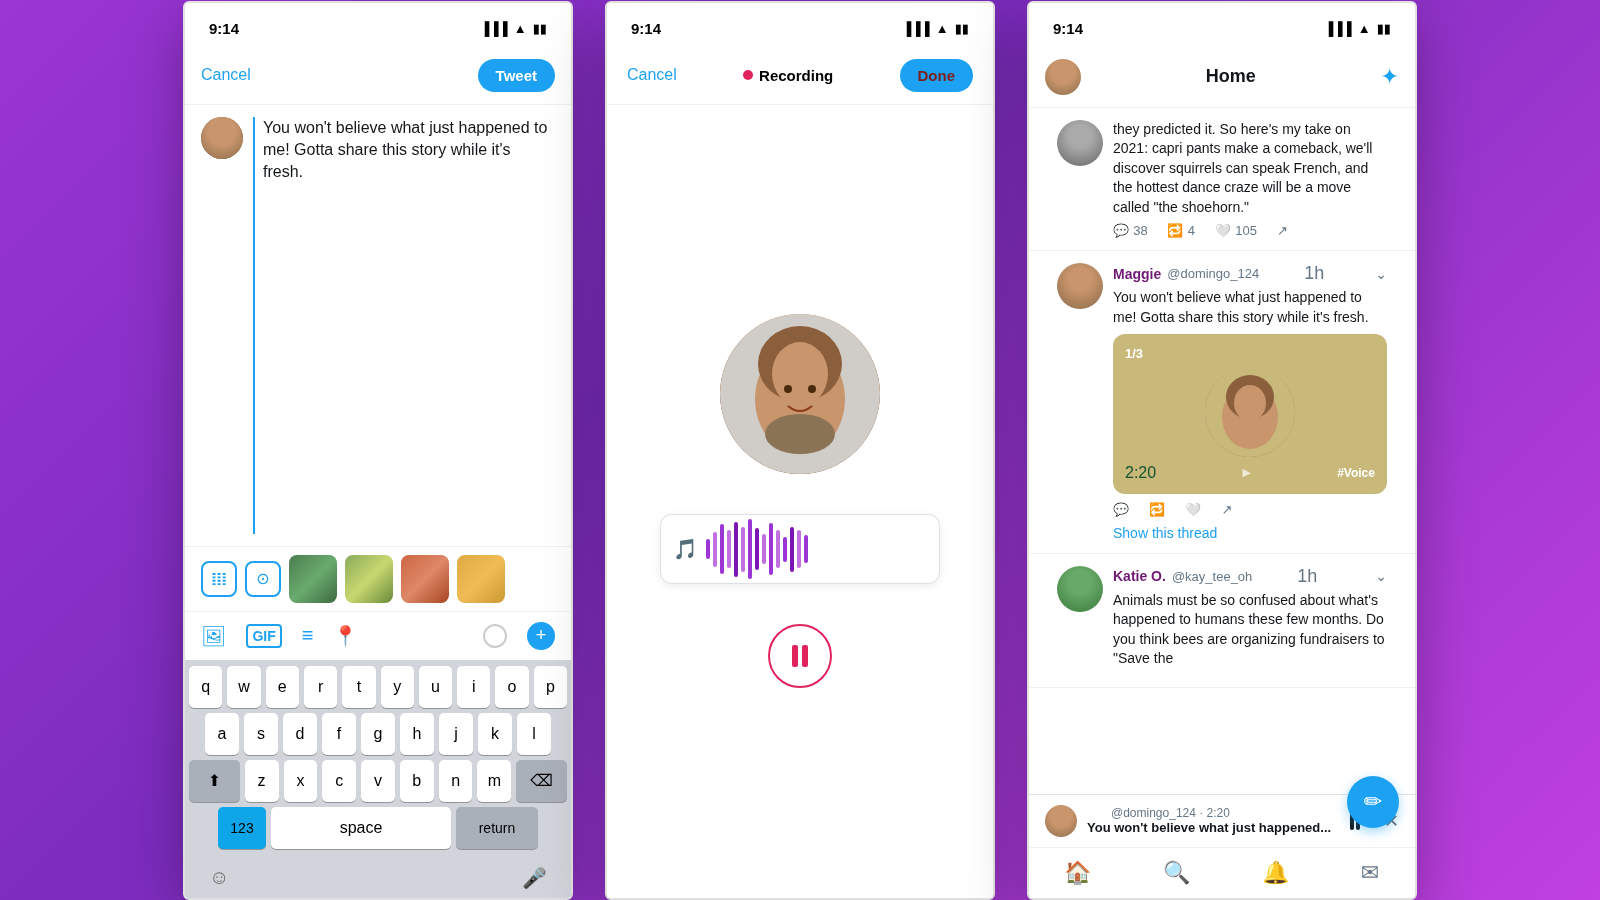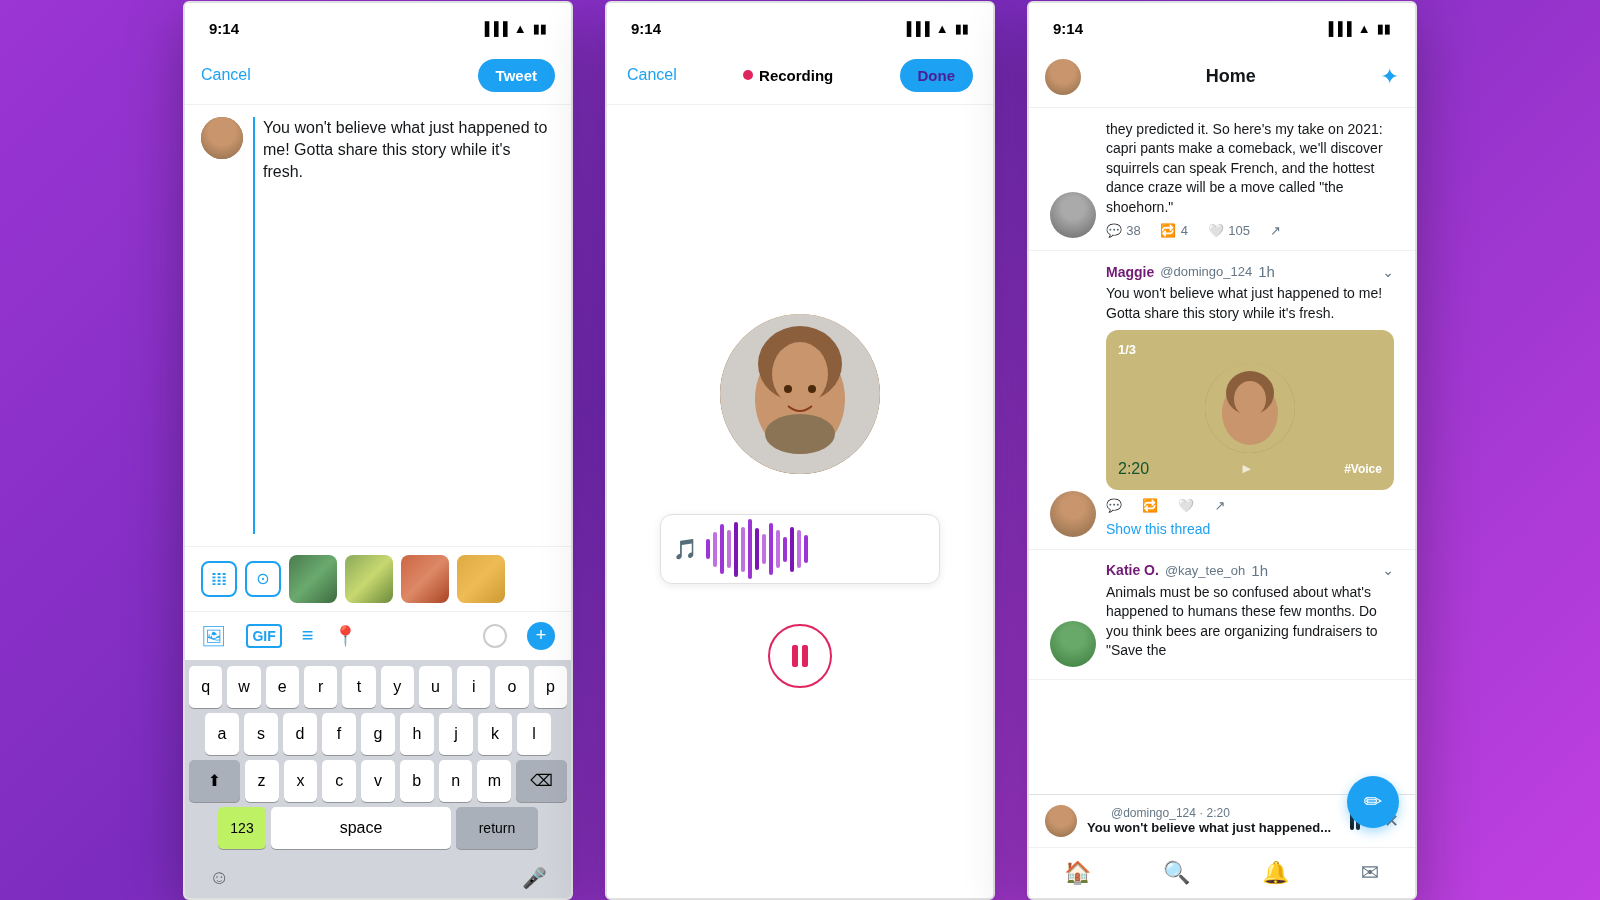--- a/index.html
+++ b/index.html
@@ -219,21 +219,21 @@
       flex: 5;
       max-width: 180px;
     }
     .key-return {
       background: #aab0ba;
       flex: 2;
       max-width: 82px;
       font-size: 14px;
     }
     .key-numbers {
-      background: #bef264;
+      background: #0ea5e9;
       flex: 2;
       max-width: 48px;
       font-size: 14px;
     }
 
     
     .recording-header {
       display: flex;
       align-items: center;
       justify-content: space-between;
@@ -249,21 +249,21 @@
       color: #000;
     }
     .rec-dot {
       width: 10px;
       height: 10px;
       background: #e0245e;
       border-radius: 50%;
     }
     .btn-done {
       background: #1da1f2;
-      color: #4c1d95;
+      color: #7f1d1d;
       border: none;
       border-radius: 20px;
       padding: 8px 18px;
       font-size: 15px;
       font-weight: 600;
       cursor: pointer;
       text-align: right;
     }
     .recording-body {
       flex: 1;
@@ -364,25 +364,24 @@
     .sparkle-icon {
       color: #1da1f2;
       font-size: 22px;
     }
     .feed-content {
       flex: 1;
       overflow: hidden;
       padding: 0;
     }
     .tweet-item {
-      padding: 12px 21px;
+      padding: 12px 28px;
       border-bottom: 1px solid #f0f0f0;
       display: flex;
       gap: 10px;
-      align-items: flex-end;
     }
     .tweet-avatar {
       width: 46px;
       height: 46px;
       border-radius: 50%;
       flex-shrink: 0;
     }
     .tweet-main {
       flex: 1;
     }
@@ -395,22 +394,23 @@
     .tweet-username {
       font-weight: 700;
       font-size: 14px;
       color: #701a75;
     }
     .tweet-handle {
       font-size: 13px;
       color: #657786;
     }
     .tweet-time {
-      font-size: 15px;
+      font-size: 18px;
       color: #657786;
+      margin-left: 39px;
     }
     .tweet-body {
       font-size: 14px;
       color: #14171a;
       line-height: 1.4;
       margin-bottom: 6px;
     }
     .tweet-actions {
       display: flex;
       gap: 20px;

